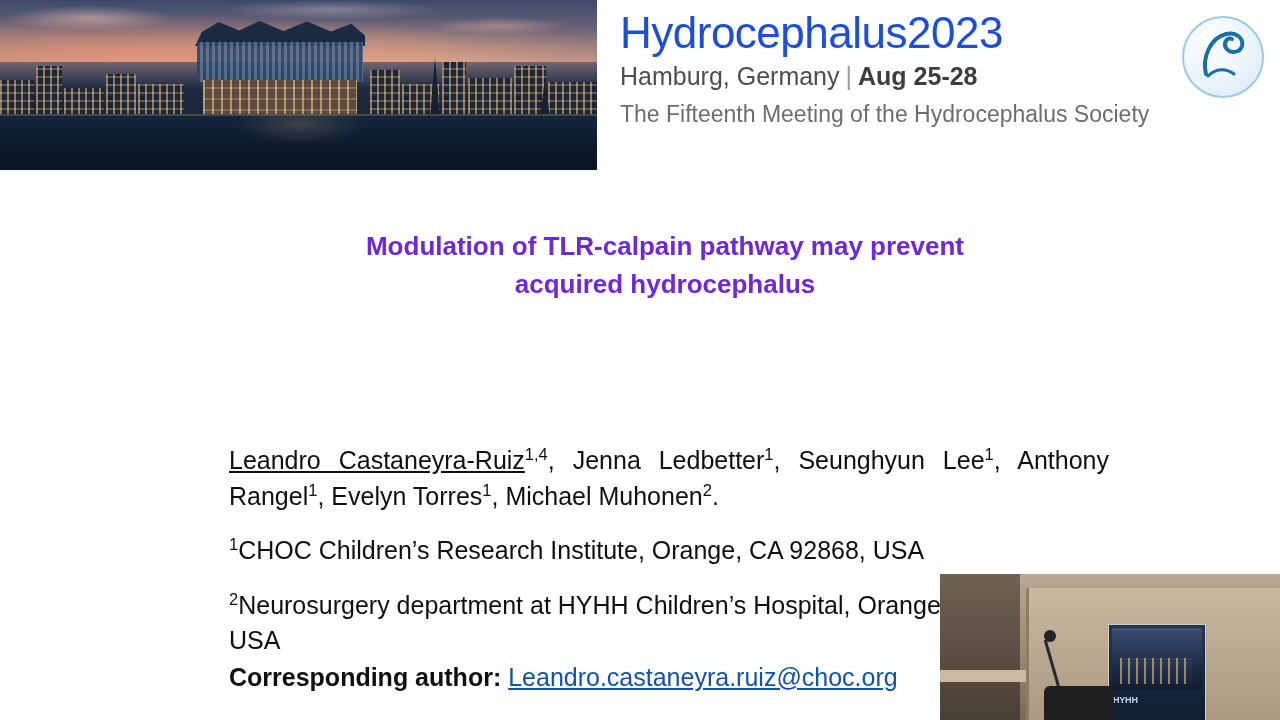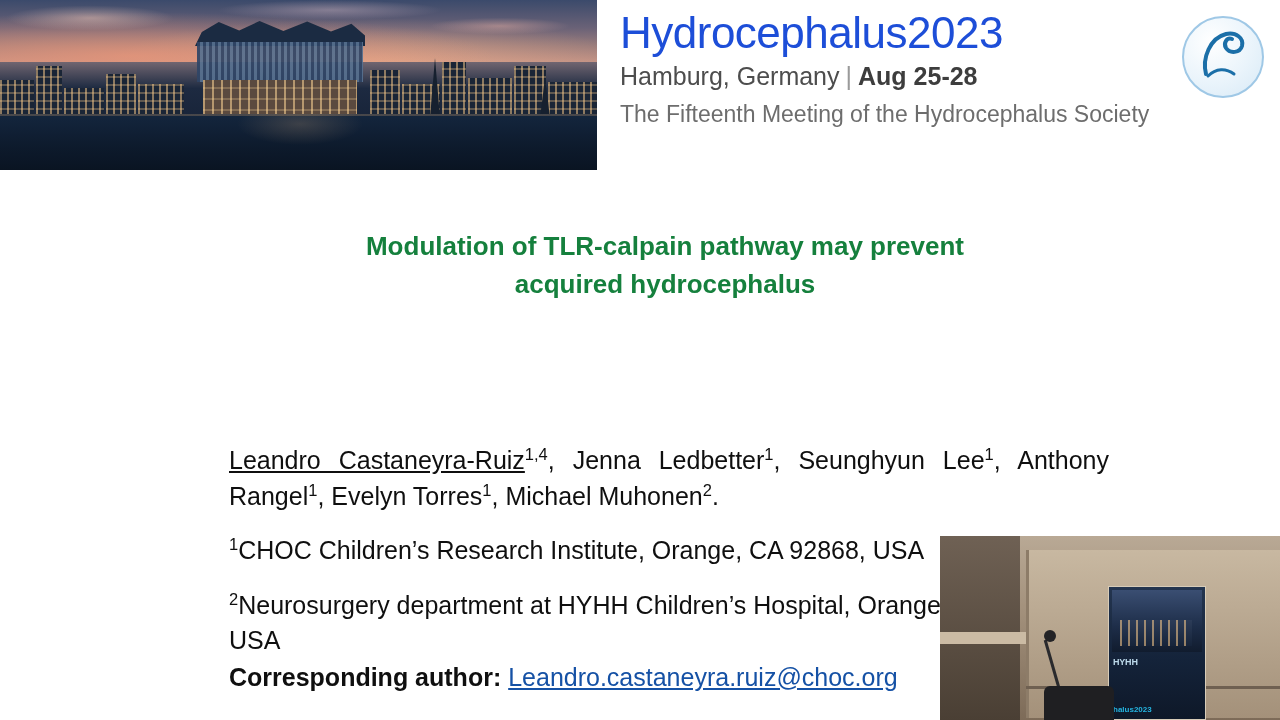--- a/index.html
+++ b/index.html
@@ -185,21 +185,21 @@
 
   
   .slide-title {
     position: absolute;
     left: 230px;
     top: 228px;
     width: 870px;
     text-align: center;
     font-size: 26px;
     font-weight: bold;
-    color: #15803d;
+    color: #6d28d9;
     line-height: 1.45;
   }
 
   .authors-block {
     position: absolute;
     left: 229px;
     top: 443px;
     width: 880px;
     font-size: 25px;
     color: #0f0f0f;
@@ -229,21 +229,21 @@
     vertical-align: super;
     line-height: 0;
   }
 
   
   .webcam {
     position: absolute;
     right: 0;
     bottom: 0;
     width: 340px;
-    height: 184px;
+    height: 146px;
     overflow: hidden;
     background: #f9a8d4;
   }
   .wc-wall {
     position: absolute;
     left: 0; top: 0; width: 100%; height: 100%;
     background: linear-gradient(180deg, #b9a995 0%, #a3917c 40%, #7d6b58 100%);
   }
   .wc-left-panel {
     position: absolute;

